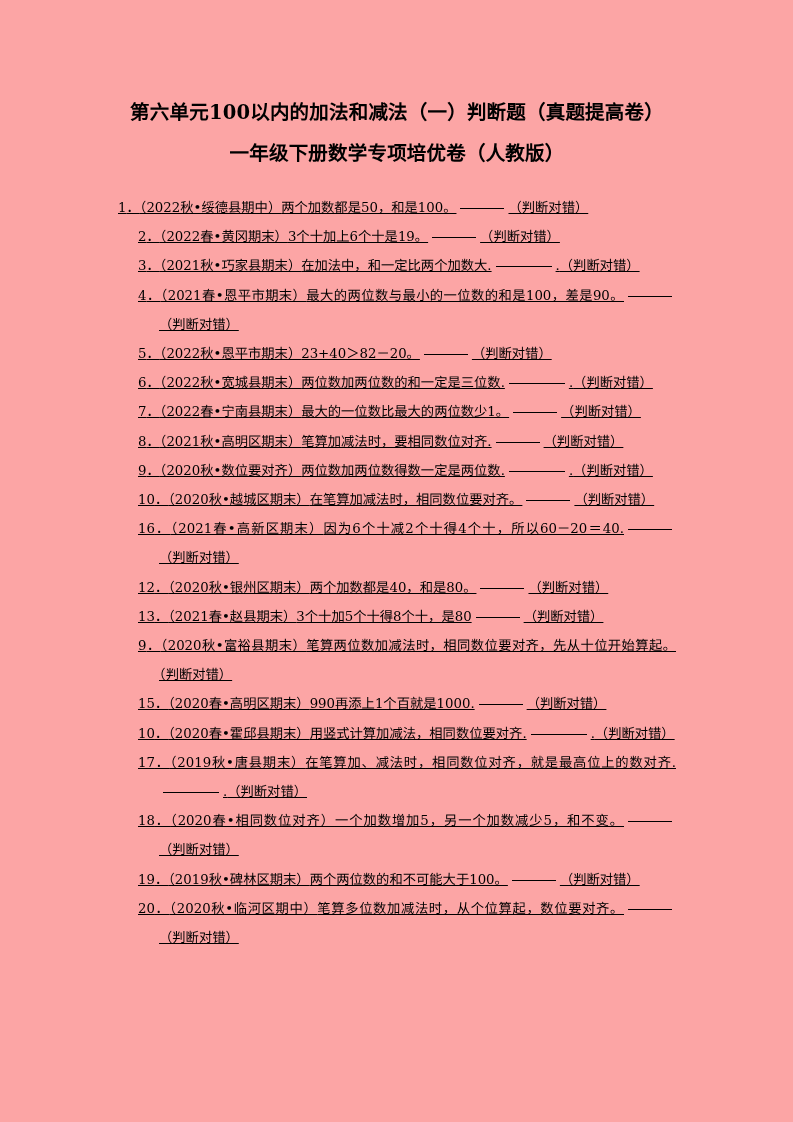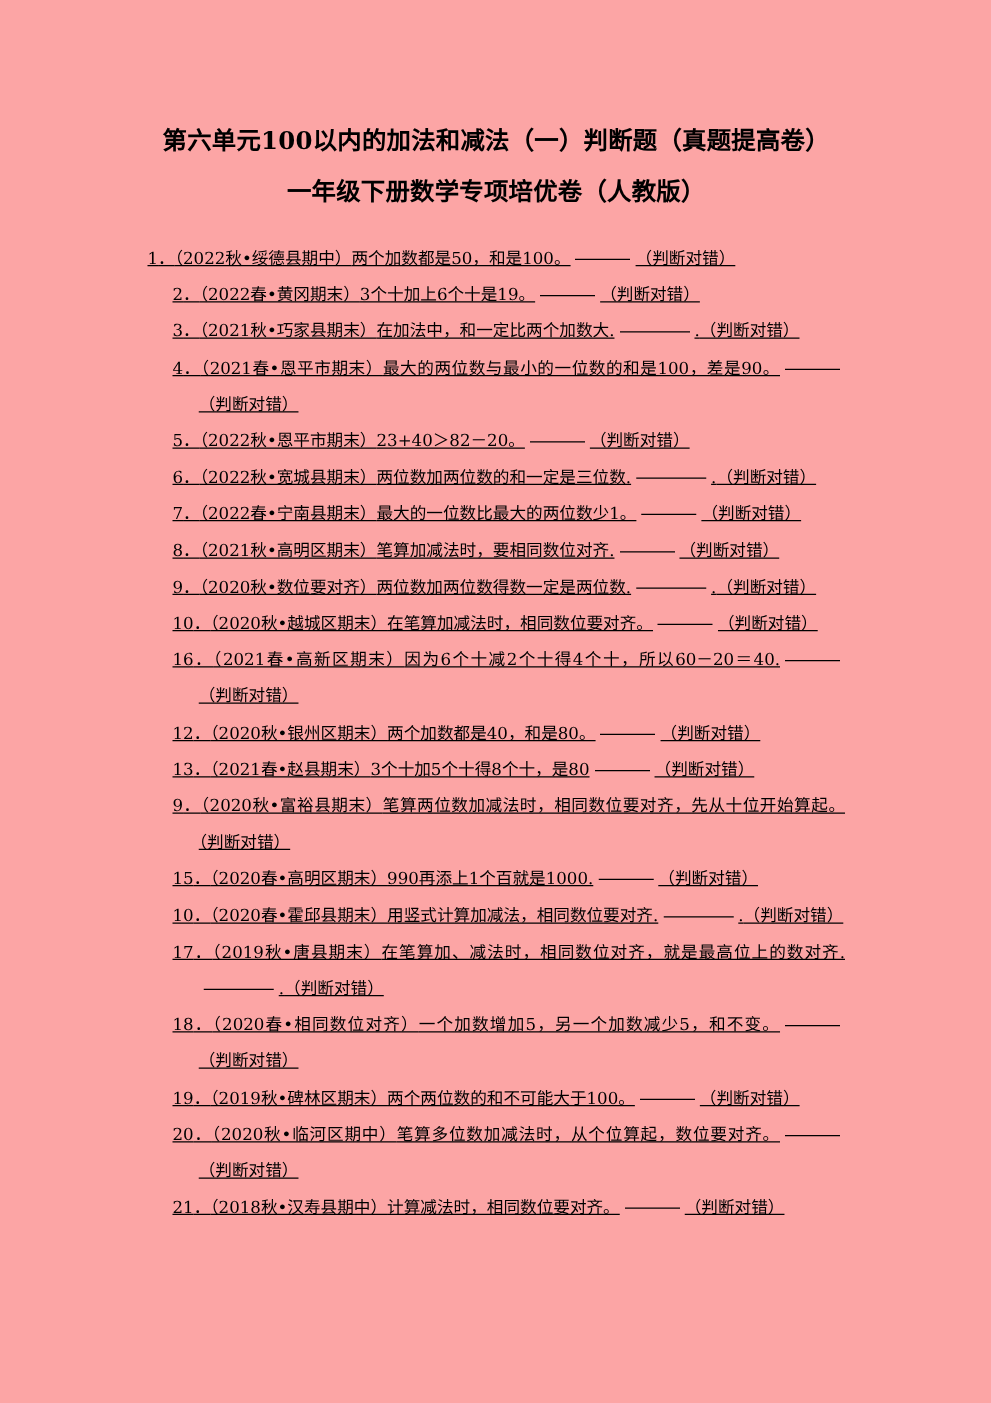--- a/index.html
+++ b/index.html
@@ -109,17 +109,16 @@
         <p class="q"><span class="qnum">16</span>．<span>（2021春•高新区期末）</span><span>因为6个十减2个十得4个十，所以60－20＝40.</span><span class="blank w1"></span><span class="nb">（判断对错）</span></p>
         <p class="q"><span class="qnum">12</span>．<span>（2020秋•银州区期末）</span><span>两个加数都是40，和是80。</span><span class="blank w1"></span><span class="nb">（判断对错）</span></p>
         <p class="q"><span class="qnum">13</span>．<span>（2021春•赵县期末）</span><span>3个十加5个十得8个十，是80</span><span class="blank w1"></span><span class="nb">（判断对错）</span></p>
         <p class="q"><span class="qnum">9</span>．<span>（2020秋•富裕县期末）</span><span>笔算两位数加减法时，相同数位要对齐，先从十位开始算起。</span><span class="nb">（判断对错）</span></p>
         <p class="q"><span class="qnum">15</span>．<span>（2020春•高明区期末）</span><span>990再添上1个百就是1000.</span><span class="blank w1"></span><span class="nb">（判断对错）</span></p>
         <p class="q"><span class="qnum">10</span>．<span>（2020春•霍邱县期末）</span><span>用竖式计算加减法，相同数位要对齐.</span><span class="blank w2"></span><span>.</span><span class="nb">（判断对错）</span></p>
         <p class="q"><span class="qnum">17</span>．<span>（2019秋•唐县期末）</span><span>在笔算加、减法时，相同数位对齐，就是最高位上的数对齐.</span><span class="blank w2"></span><span>.</span><span class="nb">（判断对错）</span></p>
         <p class="q"><span class="qnum">18</span>．<span>（2020春•相同数位对齐）</span><span>一个加数增加5，另一个加数减少5，和不变。</span><span class="blank w1"></span><span class="nb">（判断对错）</span></p>
         <p class="q"><span class="qnum">19</span>．<span>（2019秋•碑林区期末）</span><span>两个两位数的和不可能大于100。</span><span class="blank w1"></span><span class="nb">（判断对错）</span></p>
         <p class="q"><span class="qnum">20</span>．<span>（2020秋•临河区期中）</span><span>笔算多位数加减法时，从个位算起，数位要对齐。</span><span class="blank w1"></span><span class="nb">（判断对错）</span></p>
-        <p class="q"><span class="qnum">21</span>．<span>（2018秋•汉寿县期中）</span><span>计算减法时，相同数位要对齐。</span><span class="blank w1"></span><span class="nb">（判断对错）</span></p>
       </div>
 
   </div>
 </div>
 
 </body></html>

